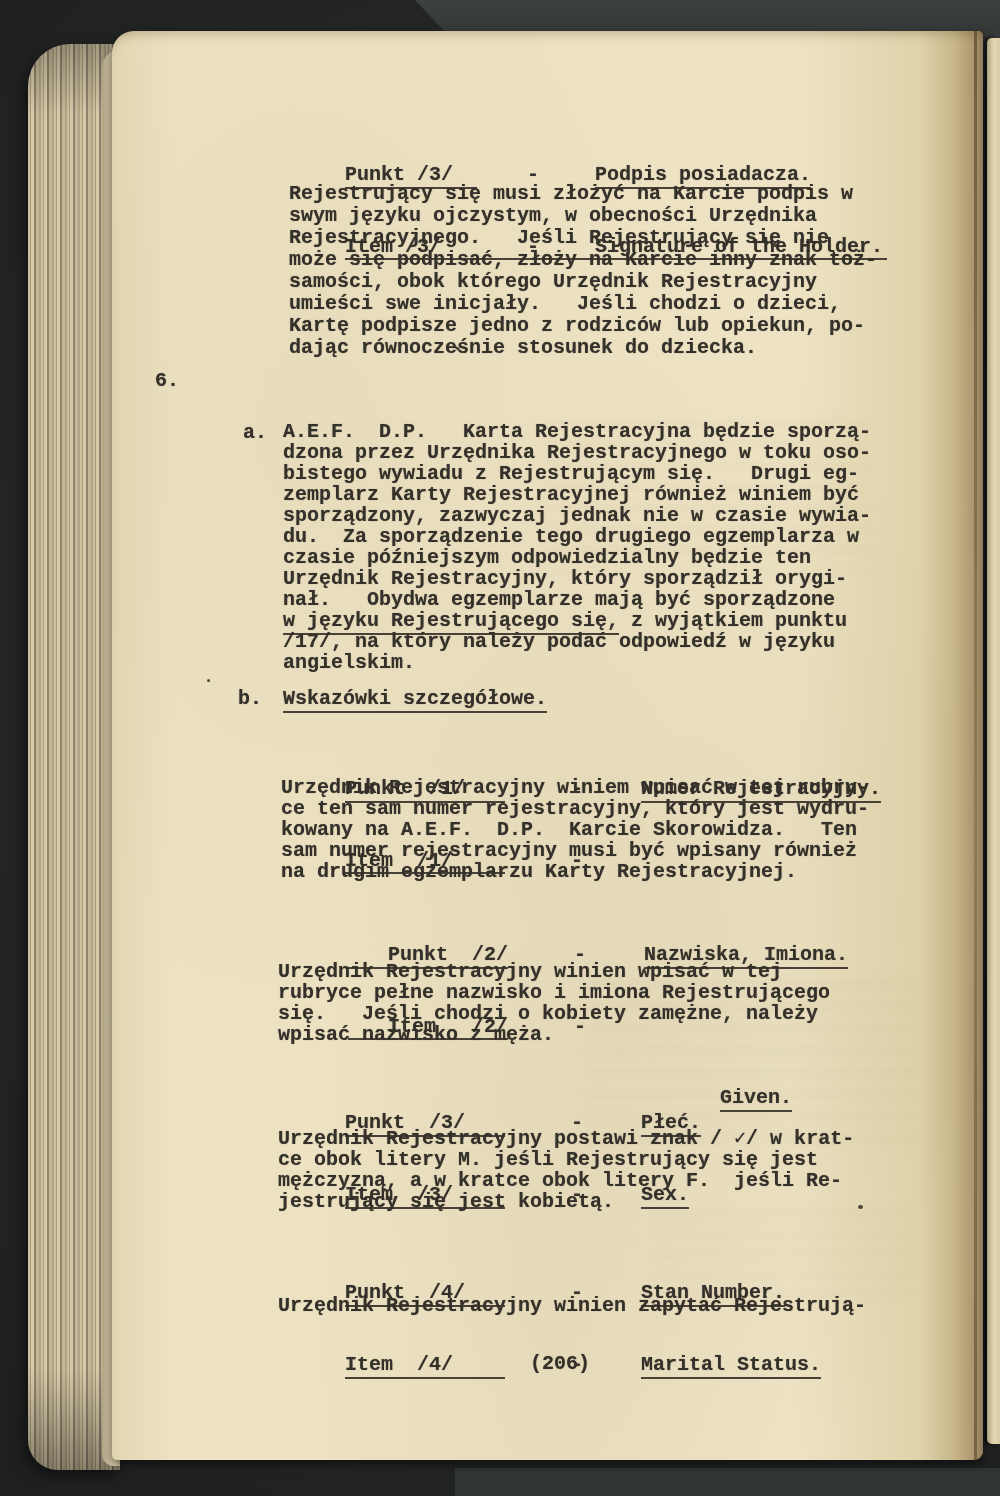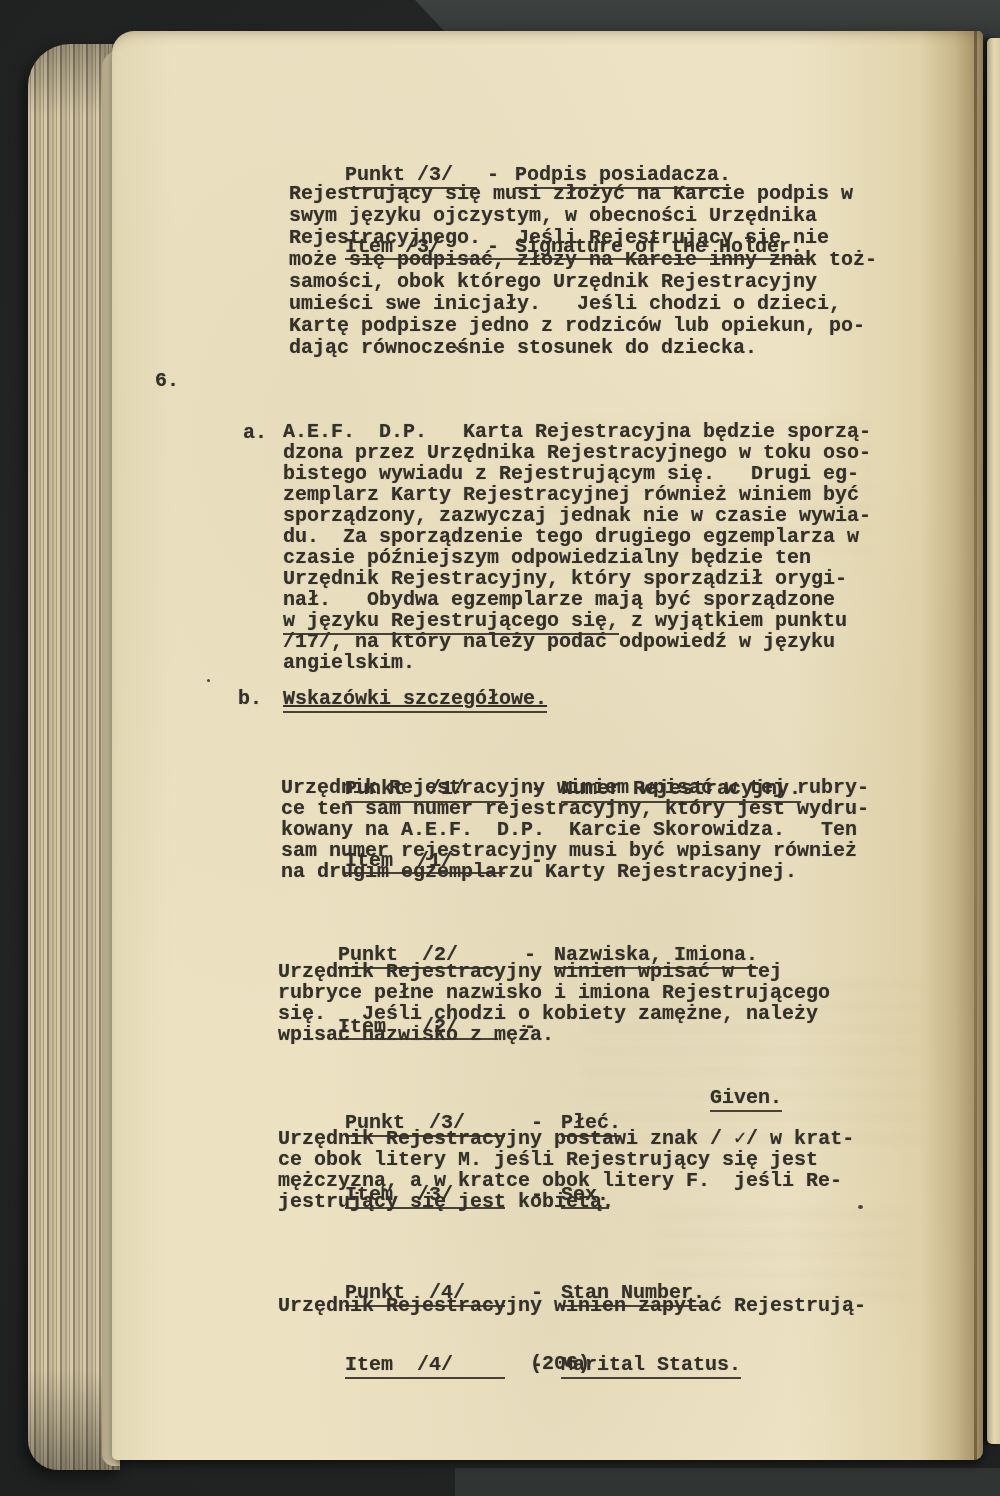--- a/index.html
+++ b/index.html
@@ -77,21 +77,21 @@
   
   .tw{
     position:absolute;color:#34302a;font-weight:bold;font-size:20px;
     text-shadow:0 0 1px rgba(52,48,42,.55);
     white-space:pre;
   }
   .para{line-height:21px;}
   .intro{line-height:22px;}
   .u{border-bottom:2px solid rgba(54,48,40,.9);padding-bottom:1px;}
   .hdr{line-height:23px;}
-  .hdr .row{display:flex;}
+  .hdr .row{display:flex;gap:40px;}
   .hdr .row span{white-space:pre;}
   .hdr .left{display:inline-block;border-bottom:2px solid rgba(54,48,40,.9);}
   .hdr.top1 .left{min-width:132px;}
   .hdr.det .left{min-width:160px;}
   .hdr .dash{margin:0 16px 0 10px;}
   .hdr.det .dash{margin:0 18px 0 26px;}
   .hdr .fullline{border-bottom:2px solid rgba(54,48,40,.9);width:fit-content;padding-right:4px;}
   .names-row{margin-left:372px;}
 </style>
 </head>
@@ -141,37 +141,37 @@
 sporządzony, zazwyczaj jednak nie w czasie wywia-
 du.  Za sporządzenie tego drugiego egzemplarza w
 czasie późniejszym odpowiedzialny będzie ten
 Urzędnik Rejestracyjny, który sporządził orygi-
 nał.   Obydwa egzemplarze mają być sporządzone
 </span><span class="u">w języku Rejestrującego się,</span><span> z wyjątkiem punktu
 /17/, na który należy podać odpowiedź w języku
 angielskim.</span></div>
 
     <div class="tw" style="left:126px;top:656px;">b.</div>
-    <div class="tw" style="left:171px;top:656px;text-decoration:underline;"><span class="u">Wskazówki szczegółowe.</span></div>
+    <div class="tw" style="left:171px;top:656px;"><span class="u">Wskazówki szczegółowe.</span></div>
 
     <div class="tw hdr det" style="left:233px;top:700px;">
       <div class="row">
         <span class="left">Punkt  /1/</span><span class="dash">-</span><span class="u">Numer Rejestracyjny.</span>
       </div>
       <div class="row">
         <span class="left">Item  /1/</span><span class="dash">-</span>
       </div>
     </div>
     <div class="tw para" style="left:169px;top:746px;">Urzędnik Rejestracyjny winiem wpisać w tej rubry-
 ce ten sam numer rejestracyjny, który jest wydru-
 kowany na A.E.F.  D.P.  Karcie Skorowidza.   Ten
 sam numer rejestracyjny musi być wpisany również
 na drugim egzemplarzu Karty Rejestracyjnej.</div>
 
-    <div class="tw hdr det" style="left:226px;top:866px;">
+    <div class="tw hdr det" style="left:236px;top:866px;text-align:right;">
       <div class="row">
         <span class="left">Punkt  /2/</span><span class="dash">-</span><span class="u">Nazwiska, Imiona.</span>
       </div>
       <div class="row">
         <span class="left">Item   /2/</span><span class="dash">-</span>
       </div>
       <div class="row names-row">
         <span class="u">Given.</span>
       </div>
     </div>

